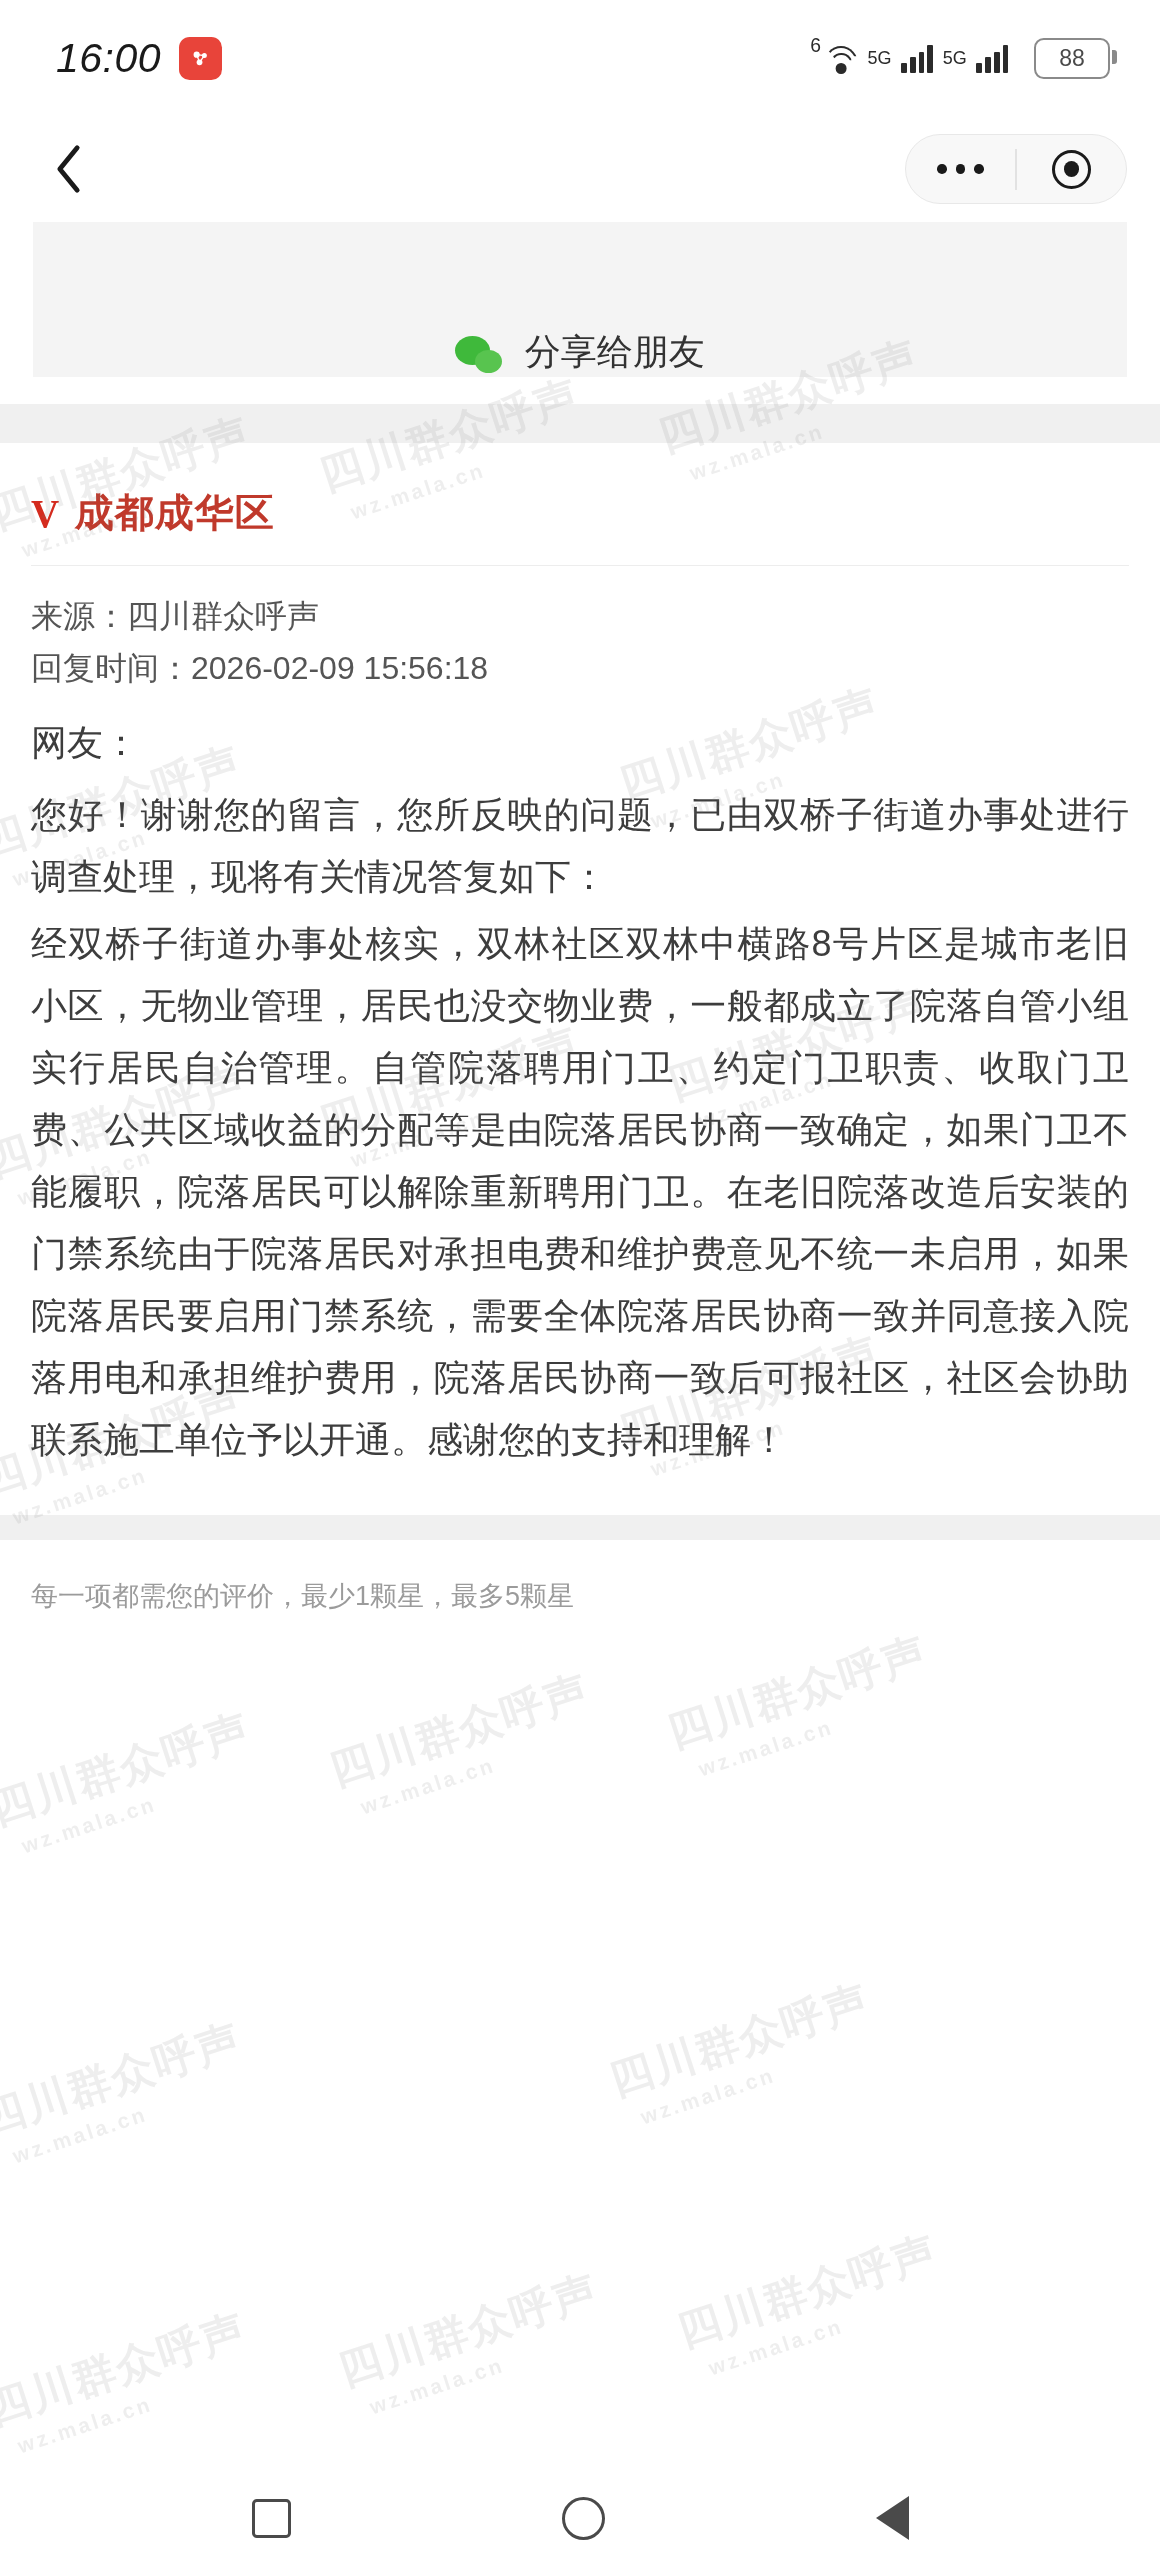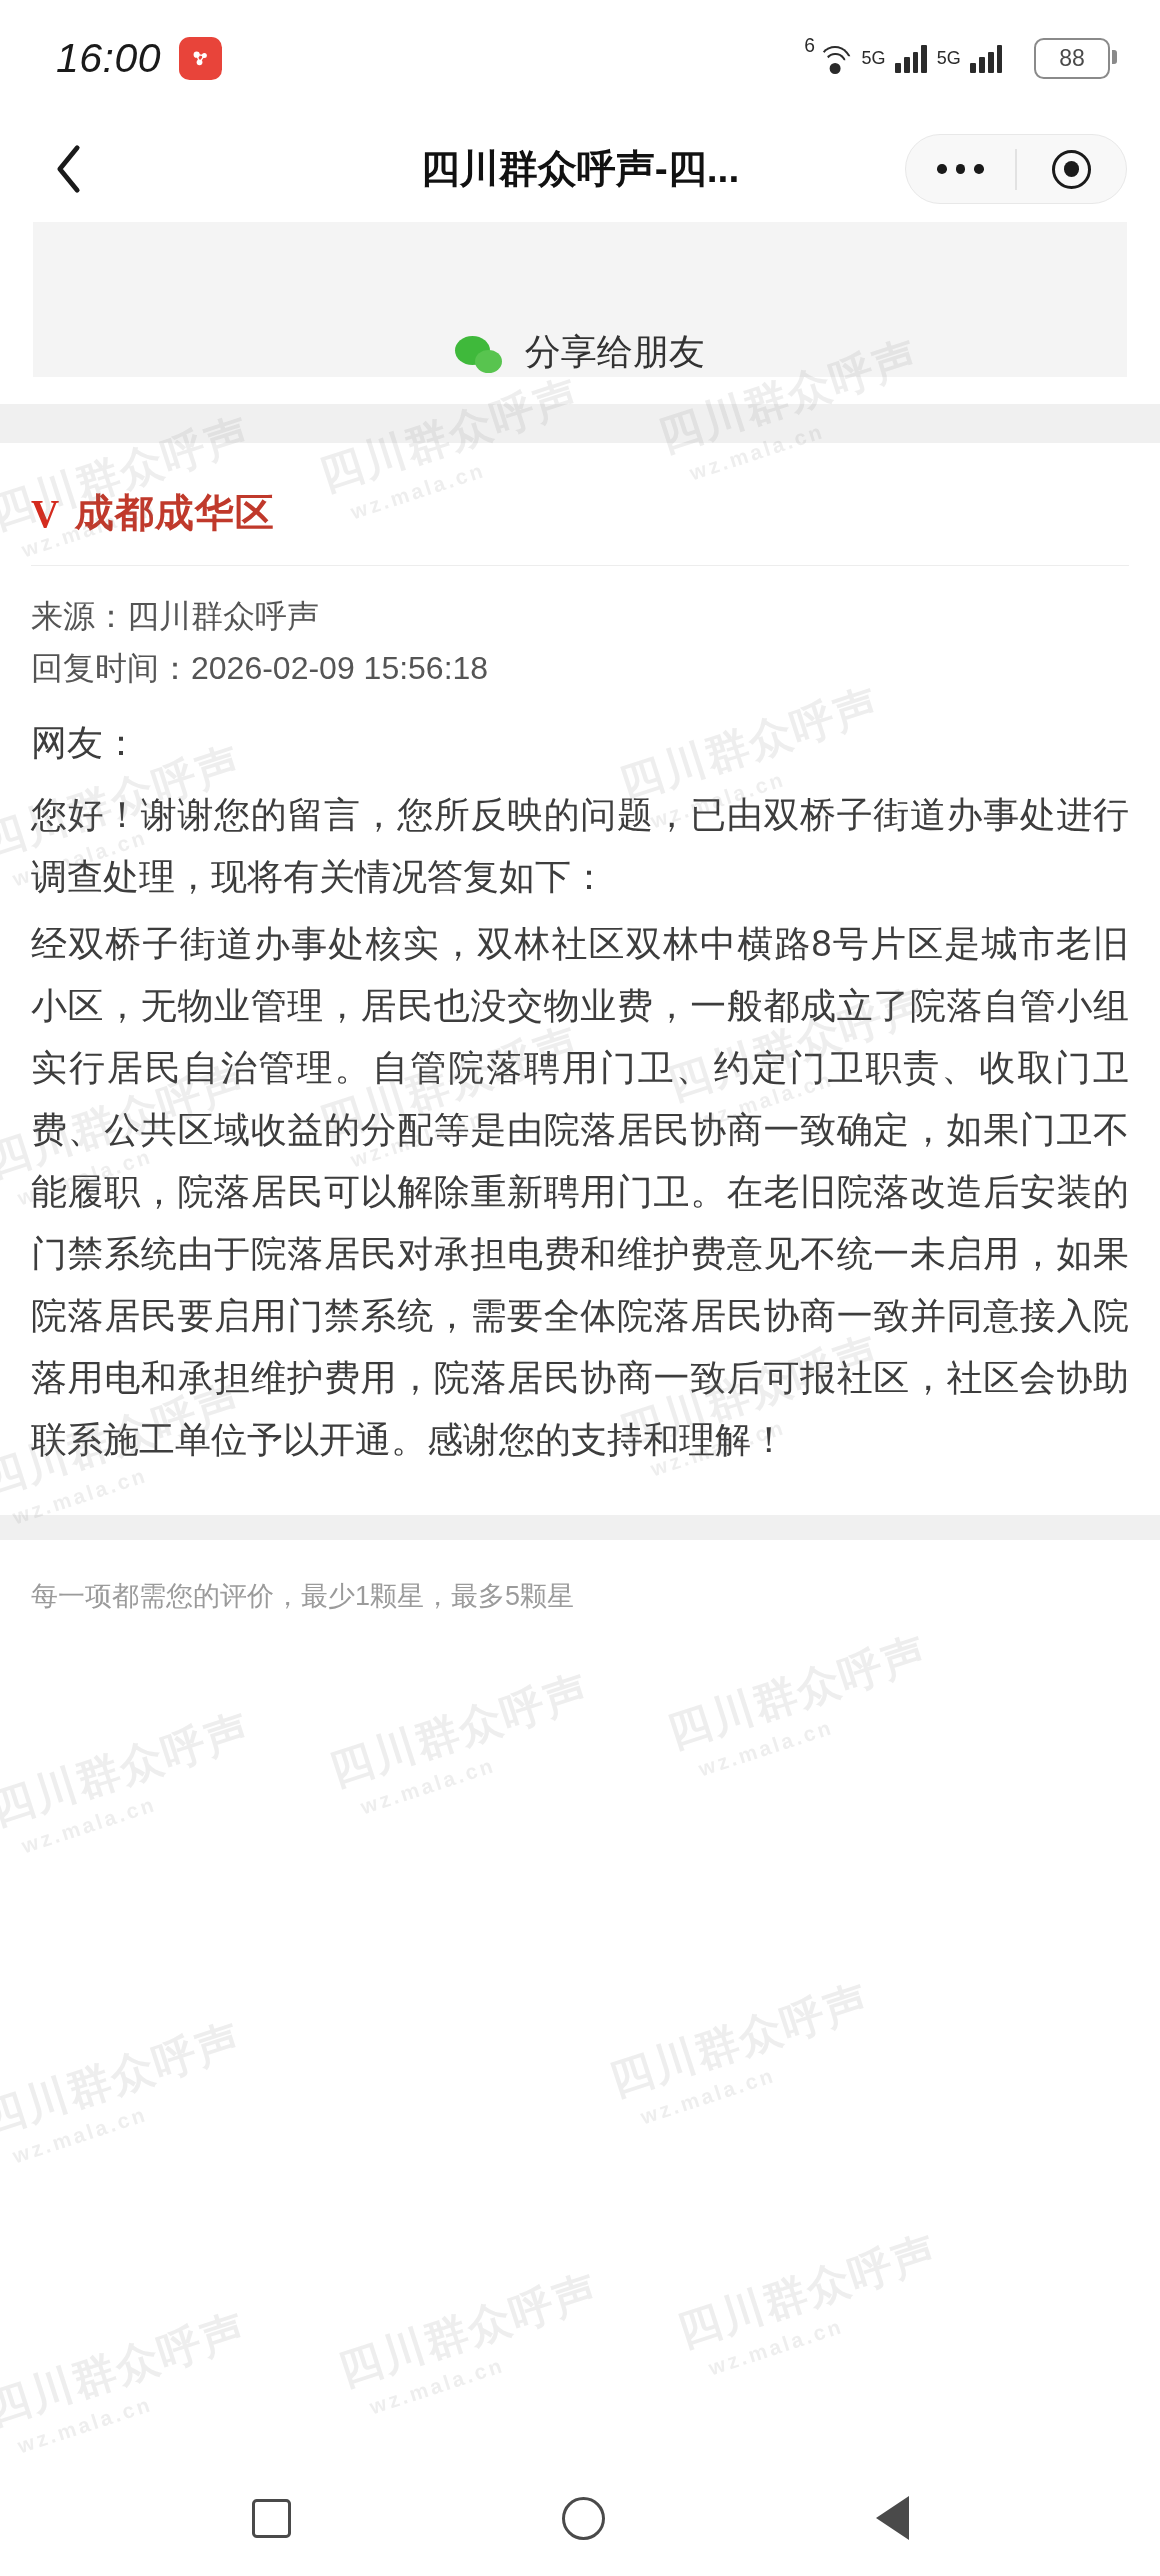--- a/index.html
+++ b/index.html
@@ -118,21 +118,21 @@
     width: 72px;
     height: 37px;
     border: 2.9px solid #8a8a8a;
     border-radius: 9.7px;
     display: flex;
     align-items: center;
     justify-content: center;
     color: #4a4a4a;
     font-size: 23px;
     position: relative;
-    margin-left: 22px;
+    margin-left: 16px;
   }
   .battery:after {
     content: "";
     position: absolute;
     right: -8.7px;
     top: 10.6px;
     width: 4.8px;
     height: 13.5px;
     background: #8a8a8a;
     border-radius: 0 2.9px 2.9px 0;
@@ -426,21 +426,20 @@
       </span>
     </div>
   </div>
 
   <div class="navbar">
     <div class="back-btn">
       <svg width="33" height="54" viewBox="0 0 34 56" aria-hidden="true">
         <polyline points="26,6 8,28 26,50" fill="none" stroke="#1a1a1a" stroke-width="5" stroke-linecap="round" stroke-linejoin="round"></polyline>
       </svg>
     </div>
-    <div class="nav-title">四川群众呼声-四...</div>
     <div class="capsule">
       <div class="capsule-dots">
           <i></i>
           <i></i>
           <i></i>
         </div>
       <div class="capsule-sep"></div>
       <div class="capsule-target">
         <span class="target-ring">
             <i></i>

